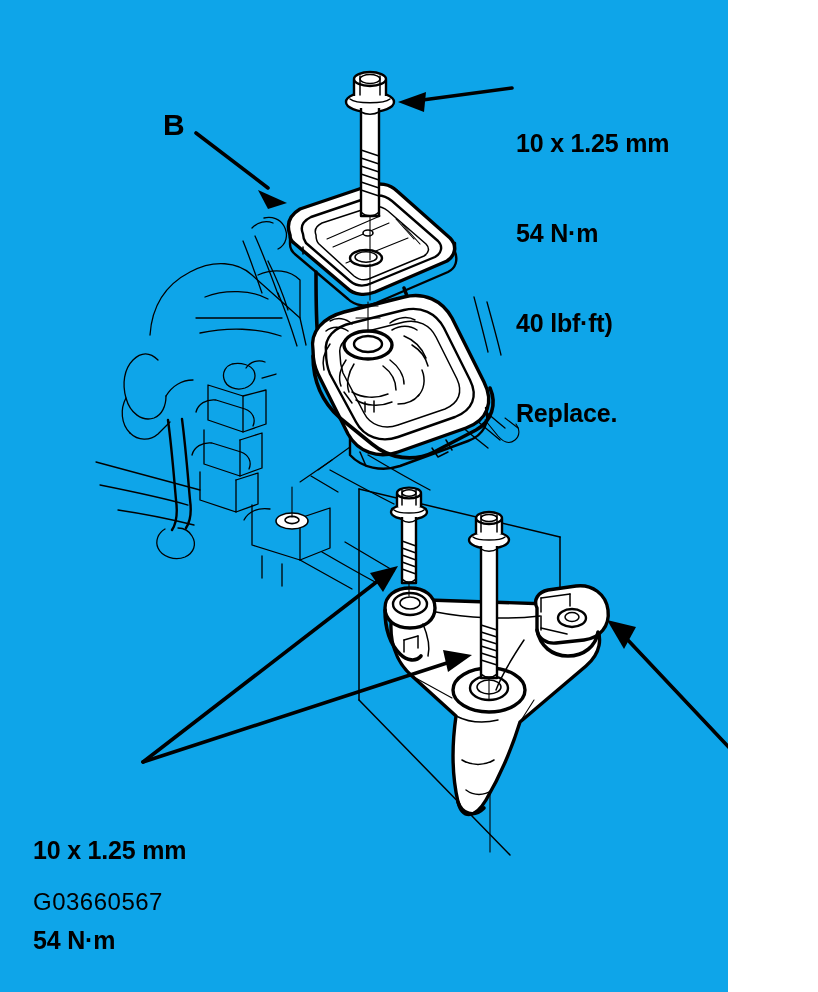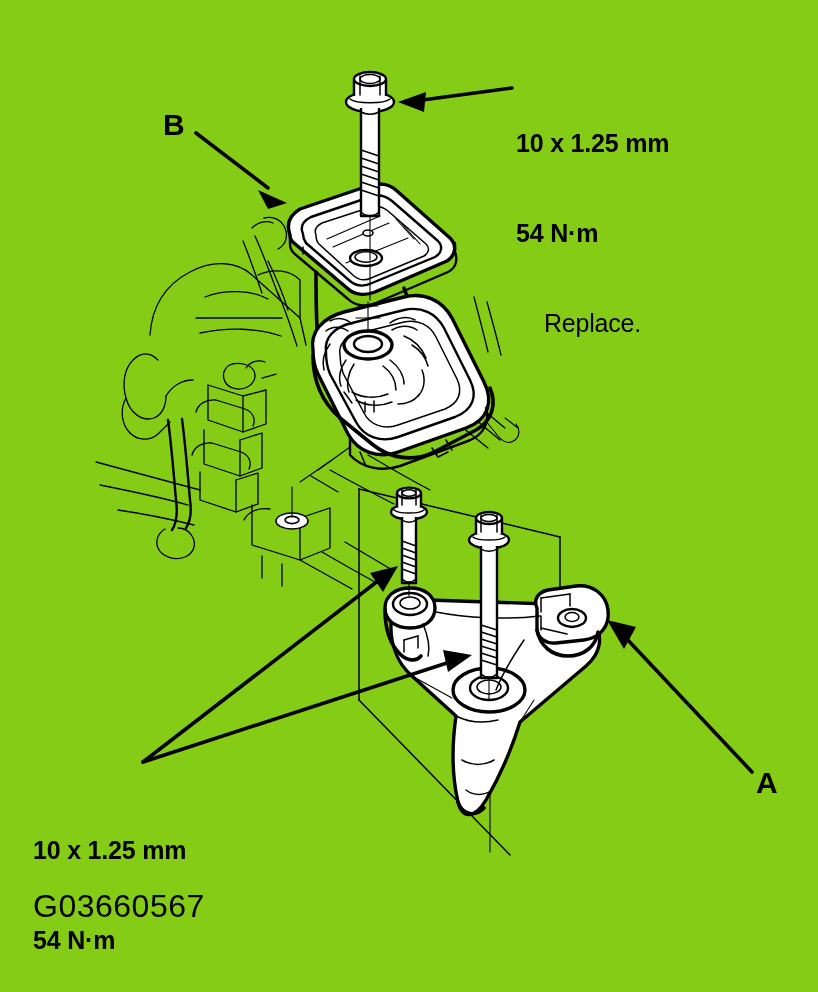--- a/index.html
+++ b/index.html
@@ -6,23 +6,23 @@
   html, body {
     margin: 0;
     padding: 0;
     background: #ffffff;
   }
   body {
     font-family: "Liberation Sans", sans-serif;
   }
   #page {
     position: relative;
-    width: 818px;
+    width: 728px;
     height: 992px;
-    background: #84cc16;
+    background: #0ea5e9;
     overflow: hidden;
   }
   #artboard {
     position: absolute;
     left: 0;
     top: 0;
     width: 818px;
     height: 992px;
   }
   .txt {
@@ -34,34 +34,34 @@
   .spec-block {
     position: absolute;
     font-weight: bold;
     font-size: 25px;
     line-height: 30px;
     color: #000000;
     white-space: pre;
     letter-spacing: -0.2px;
   }
   .spec-line { display: block; }
-  .spec-line.regular { font-weight: normal; margin-left: 28px; }
+  .spec-line.regular { font-weight: bold; }
   #spec-top { left: 516px; top: 68px; }
   #spec-bottom { left: 33px; top: 775px; }
   #label-a {
     left: 756px; top: 768px;
     font-weight: bold; font-size: 30px;
   }
   #label-b {
     left: 163px; top: 110px;
     font-weight: bold; font-size: 30px;
   }
   #fig-id {
     left: 33px; top: 890px;
-    font-weight: normal; font-size: 32px;
+    font-weight: normal; font-size: 24px;
     letter-spacing: 0.5px;
   }
 </style>
 </head>
 <body>
 
 <div id="page">
 
   <svg id="artboard" viewBox="0 0 818 992" xmlns="http://www.w3.org/2000/svg">
 
@@ -435,20 +435,21 @@
     <g>
       <path class="thick" d="M143 762 L 453 661"></path>
       <polygon class="solid" points="472,655 443,650 448,672"></polygon>
     </g>
 
   </svg>
 
   <div class="spec-block" id="spec-top">
     <span class="spec-line">10 x 1.25 mm</span>
     <span class="spec-line">54 N·m</span>
+    <span class="spec-line">40 lbf·ft)</span>
     <span class="spec-line regular">Replace.</span>
   </div>
 
   <div class="spec-block" id="spec-bottom">
     <span class="spec-line">10 x 1.25 mm</span>
     <span class="spec-line">54 N·m</span>
     
   </div>
 
   <div class="txt" id="label-b">B</div>

